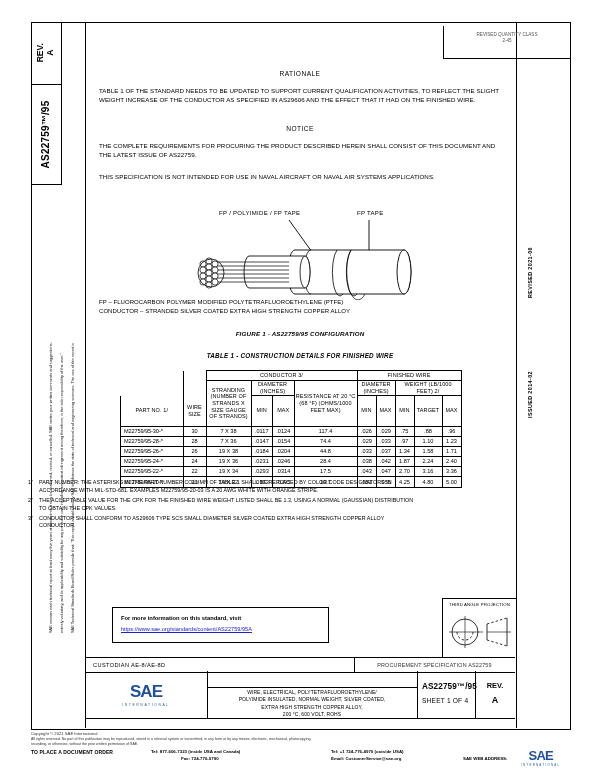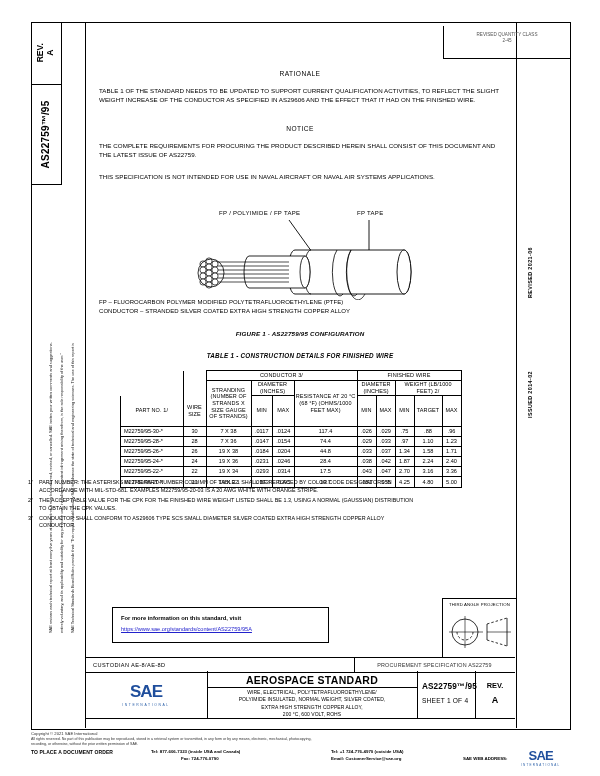--- a/index.html
+++ b/index.html
@@ -388,21 +388,20 @@
       </div>
     </div>
     <div class="tb-row2">
       <div class="tb-logo">
         <div class="sae-logo">
           <div class="txt">SAE</div>
         </div>
         <div class="sae-sub">INTERNATIONAL</div>
       </div>
       <div class="tb-mid">
-        <div class="ttl">AEROSPACE STANDARD</div>
         <div class="rule"></div>
         <div class="sub">
           <div>WIRE, ELECTRICAL, POLYTETRAFLUOROETHYLENE/</div>
           <div>POLYIMIDE INSULATED, NORMAL WEIGHT, SILVER COATED,</div>
           <div>EXTRA HIGH STRENGTH COPPER ALLOY,</div>
           <div>200 °C, 600 VOLT, ROHS</div>
         </div>
       </div>
       <div class="tb-right">
         <div class="n">AS22759™/95</div>

